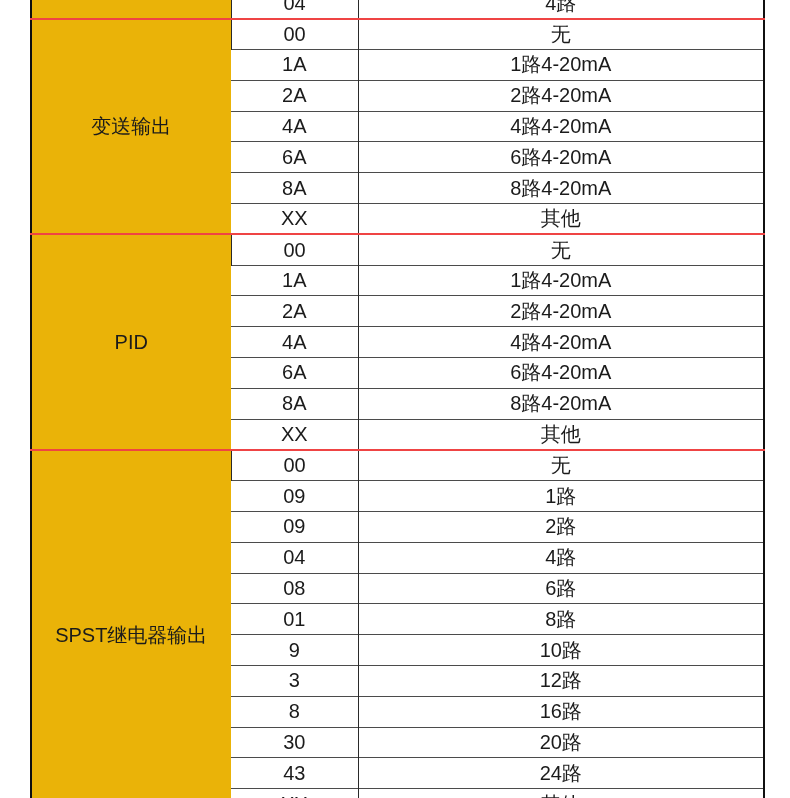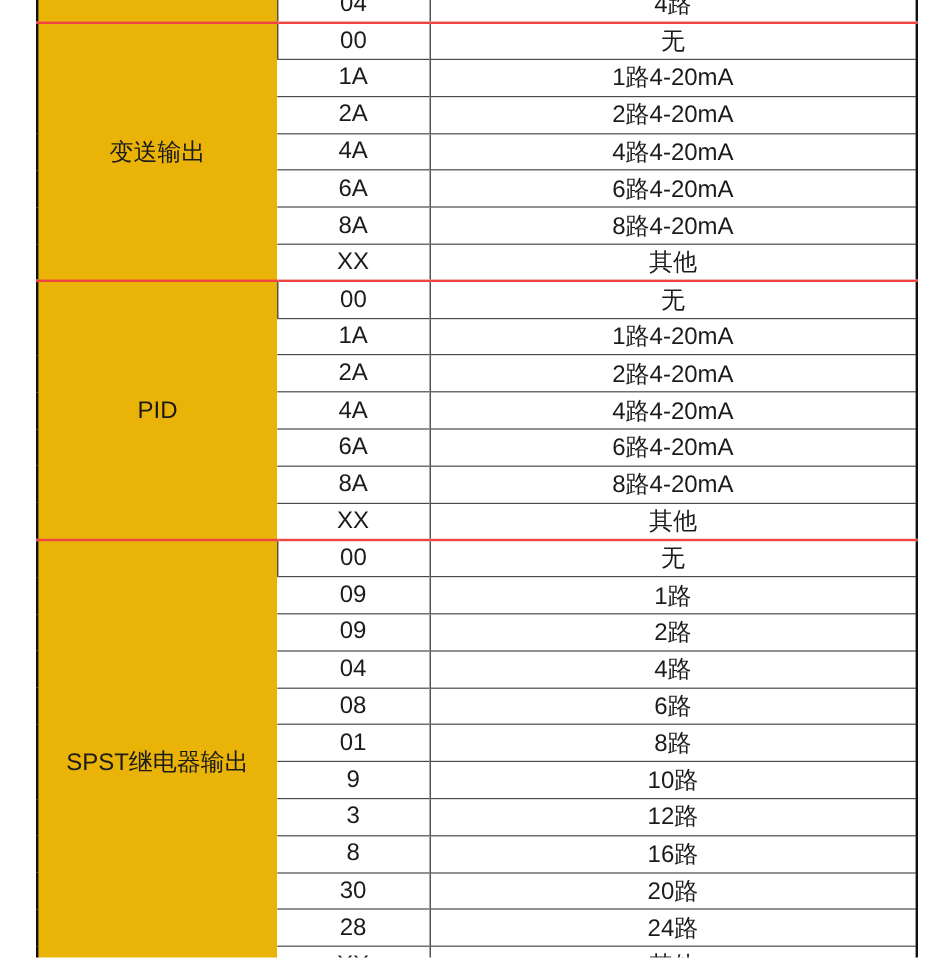--- a/index.html
+++ b/index.html
@@ -152,21 +152,21 @@
       </tr>
       <tr>
         <td class="code">8</td>
         <td class="val">16路</td>
       </tr>
       <tr>
         <td class="code">30</td>
         <td class="val">20路</td>
       </tr>
       <tr>
-        <td class="code">28</td>
+        <td class="code">43</td>
         <td class="val">24路</td>
       </tr>
       <tr>
         <td class="code">XX</td>
         <td class="val">其他</td>
       </tr>
     </tbody>
 </table>
 
 </body></html>

